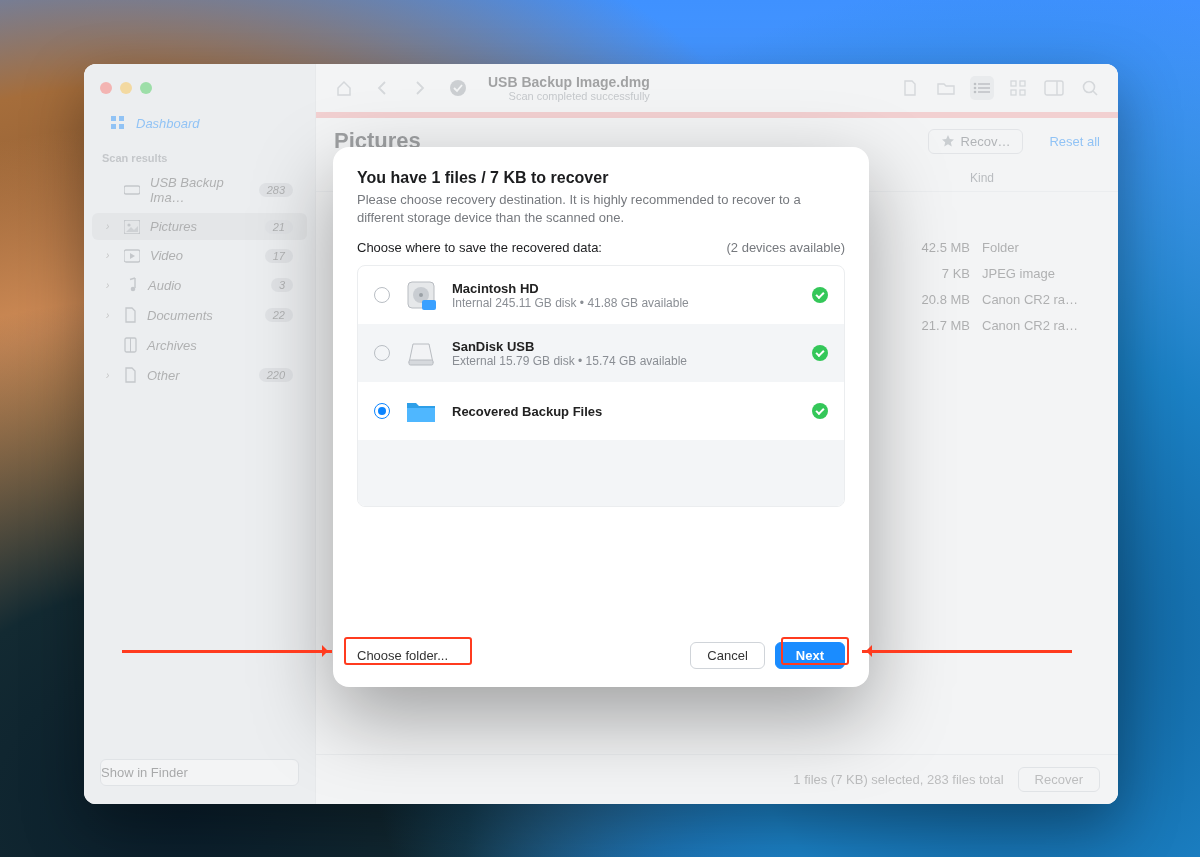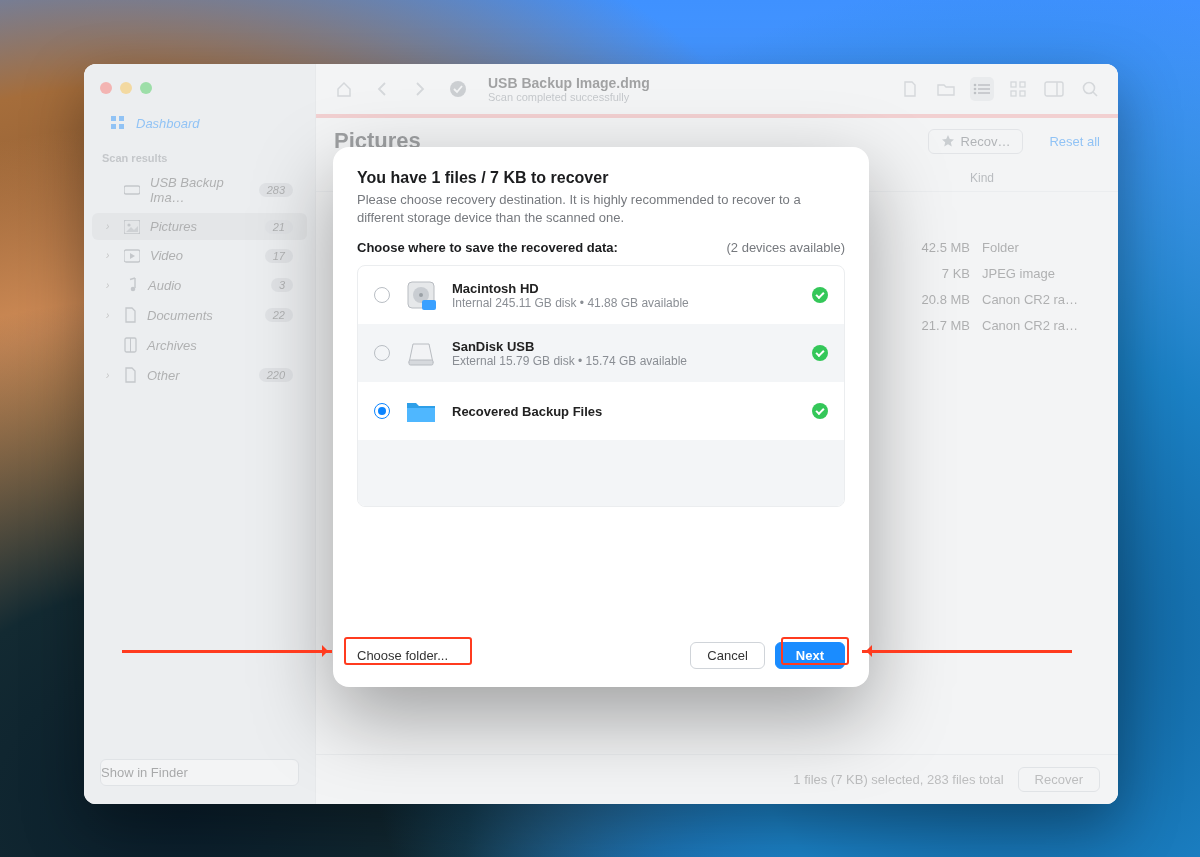--- a/index.html
+++ b/index.html
@@ -33,21 +33,21 @@
   .side-item { display:flex; align-items:center; gap:10px; padding:6px 14px 6px 32px; font-size:13px; color:#555; border-radius:6px; margin:1px 8px; position:relative;font-style:italic; }
   .side-item .chev { position:absolute; left:14px; font-size:10px; color:#888; }
   .side-item.sel { background:#d9dcdf; }
   .side-sec { padding:14px 18px 4px; font-size:11px; color:#8a8e94; font-weight:600; }
   .badge { margin-left:auto; background:#cfd3d8; color:#555; font-size:11px; padding:1px 8px; border-radius:10px; }
   .side-item svg { flex:none; }
 
   .show-finder { margin:auto 16px 18px; background:#fff; border:1px solid #d0d4d9; border-radius:6px; padding:5px 0; font-size:13px; color:#444; text-align:left; }
 
   .content { flex:1; display:flex; flex-direction:column; background:#fff; }
-  .toolbar { height:54px; display:flex; align-items:center; padding:0 16px; gap:14px; border-bottom:4px solid #fca5a5; }
+  .toolbar { height:54px; display:flex; align-items:center; padding:0 16px; gap:14px; border-bottom:6px solid #fca5a5;text-align:right; }
   .tb-ico { color:#9aa0a6; display:flex; align-items:center; justify-content:center; width:24px; height:24px; border-radius:5px; }
   .tb-ico.sel { background:#e6e8ea; color:#6b7075; }
   .tb-title { font-size:14px; font-weight:700; color:#333; }
   .tb-sub { font-size:11px; color:#8c9197; }
   .tb-group { display:flex; gap:12px; margin-left:auto; align-items:center; }
 
   .subbar { height:46px; display:flex; align-items:center; padding:0 18px; gap:10px; }
   .recov-btn { margin-left:auto; padding:4px 12px; border:1px solid #d4d7db; border-radius:6px; font-size:13px; color:#5b5f64; display:flex; align-items:center; gap:6px;text-align:right; }
   .reset { color:#0a84ff; font-size:13px; margin-left:16px; }
 
@@ -67,21 +67,21 @@
 
   
   .modal {
     position:absolute; left:333px; top:147px; width:536px; height:540px;
     background:#fff; border-radius:16px; box-shadow:0 30px 80px rgba(0,0,0,.35);
     display:flex; flex-direction:column; padding:22px 24px 18px;
   }
   .m-title { font-size:16px; font-weight:700; color:#1c1d1f; }
   .m-desc { font-size:13px; color:#76797e; margin-top:4px; line-height:1.35; }
   .m-sub { display:flex; justify-content:space-between; align-items:baseline; margin-top:14px; }
-  .m-sub-l { font-size:13px; font-weight:700; color:#1c1d1f; }
+  .m-sub-l { font-size:13px; font-weight:400; color:#1c1d1f; }
   .m-sub-r { font-size:13px; color:#76797e; }
 
   .dest-list { margin-top:10px; border:1px solid #ebedef; border-radius:8px; overflow:hidden; flex:none; }
   .dest { display:flex; align-items:center; gap:14px; padding:12px 16px; }
   .dest.sel { background:#f3f5f7; }
   .radio { width:16px; height:16px; border:1.5px solid #b9bec4; border-radius:50%; flex:none; position:relative; }
   .radio.on { border-color:#0a84ff; }
   .radio.on::after { content:""; position:absolute; inset:3px; border-radius:50%; background:#0a84ff; }
   .dest-ico { width:34px; height:34px; display:flex; align-items:center; justify-content:center; flex:none; }
   .dest-txt { display:flex; flex-direction:column; }

